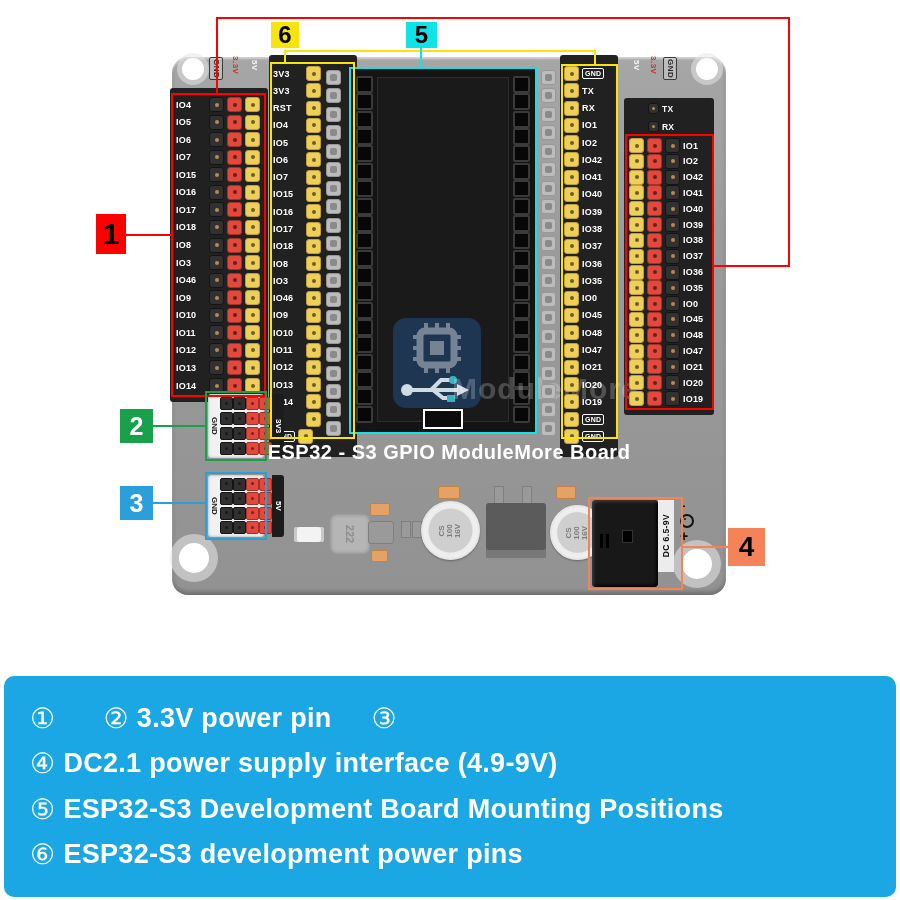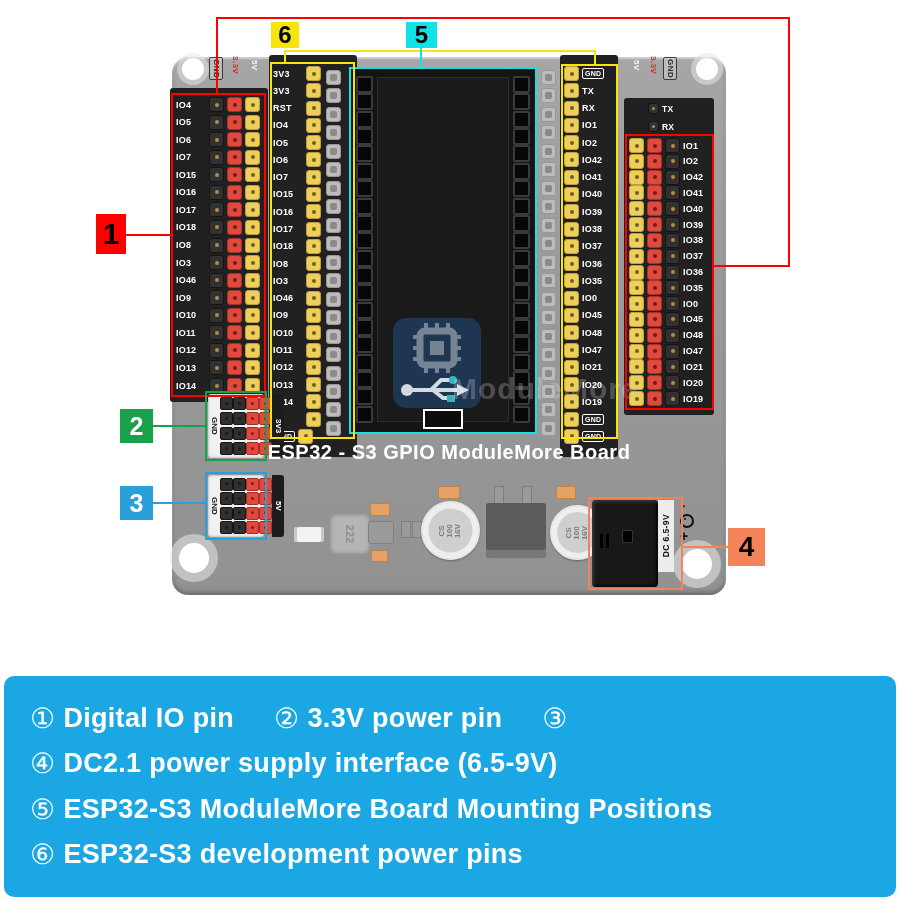--- a/index.html
+++ b/index.html
@@ -748,40 +748,39 @@
   <div class="cbox" style="left:120px;top:409px;width:33px;height:34px;background:#18a04b;color:#fff;font-size:25px;">2</div>
   <div class="cbox" style="left:120px;top:486px;width:33px;height:34px;background:#2b9fd9;color:#fff;font-size:25px;">3</div>
   <div class="cbox" style="left:728px;top:528px;width:37px;height:38px;background:#f4835a;color:#000;font-size:28px;">4</div>
   <div class="cbox" style="left:406px;top:22px;width:31px;height:26px;background:#0fe3e8;color:#000;font-size:24px;">5</div>
   <div class="cbox" style="left:271px;top:22px;width:28px;height:26px;background:#f6e40b;color:#000;font-size:24px;">6</div>
 
   <div id="legend">
       <div class="leg-row">
         <span class="leg-item">
           <span class="leg-num">①</span>
-          <span>Digital IO pin</span>
         </span>
         <span class="leg-item">
           <span class="leg-num">②</span>
           <span>3.3V power pin</span>
         </span>
         <span class="leg-item">
           <span class="leg-num">③</span>
         </span>
       </div>
       <div class="leg-row">
         <span class="leg-item">
           <span class="leg-num">④</span>
-          <span>DC2.1 power supply interface (6.5-9V)</span>
+          <span>DC2.1 power supply interface (4.9-9V)</span>
         </span>
       </div>
       <div class="leg-row">
         <span class="leg-item">
           <span class="leg-num">⑤</span>
-          <span>ESP32-S3 ModuleMore Board Mounting Positions</span>
+          <span>ESP32-S3 Development Board Mounting Positions</span>
         </span>
       </div>
       <div class="leg-row">
         <span class="leg-item">
           <span class="leg-num">⑥</span>
           <span>ESP32-S3 development power pins</span>
         </span>
       </div>
     </div>
 

